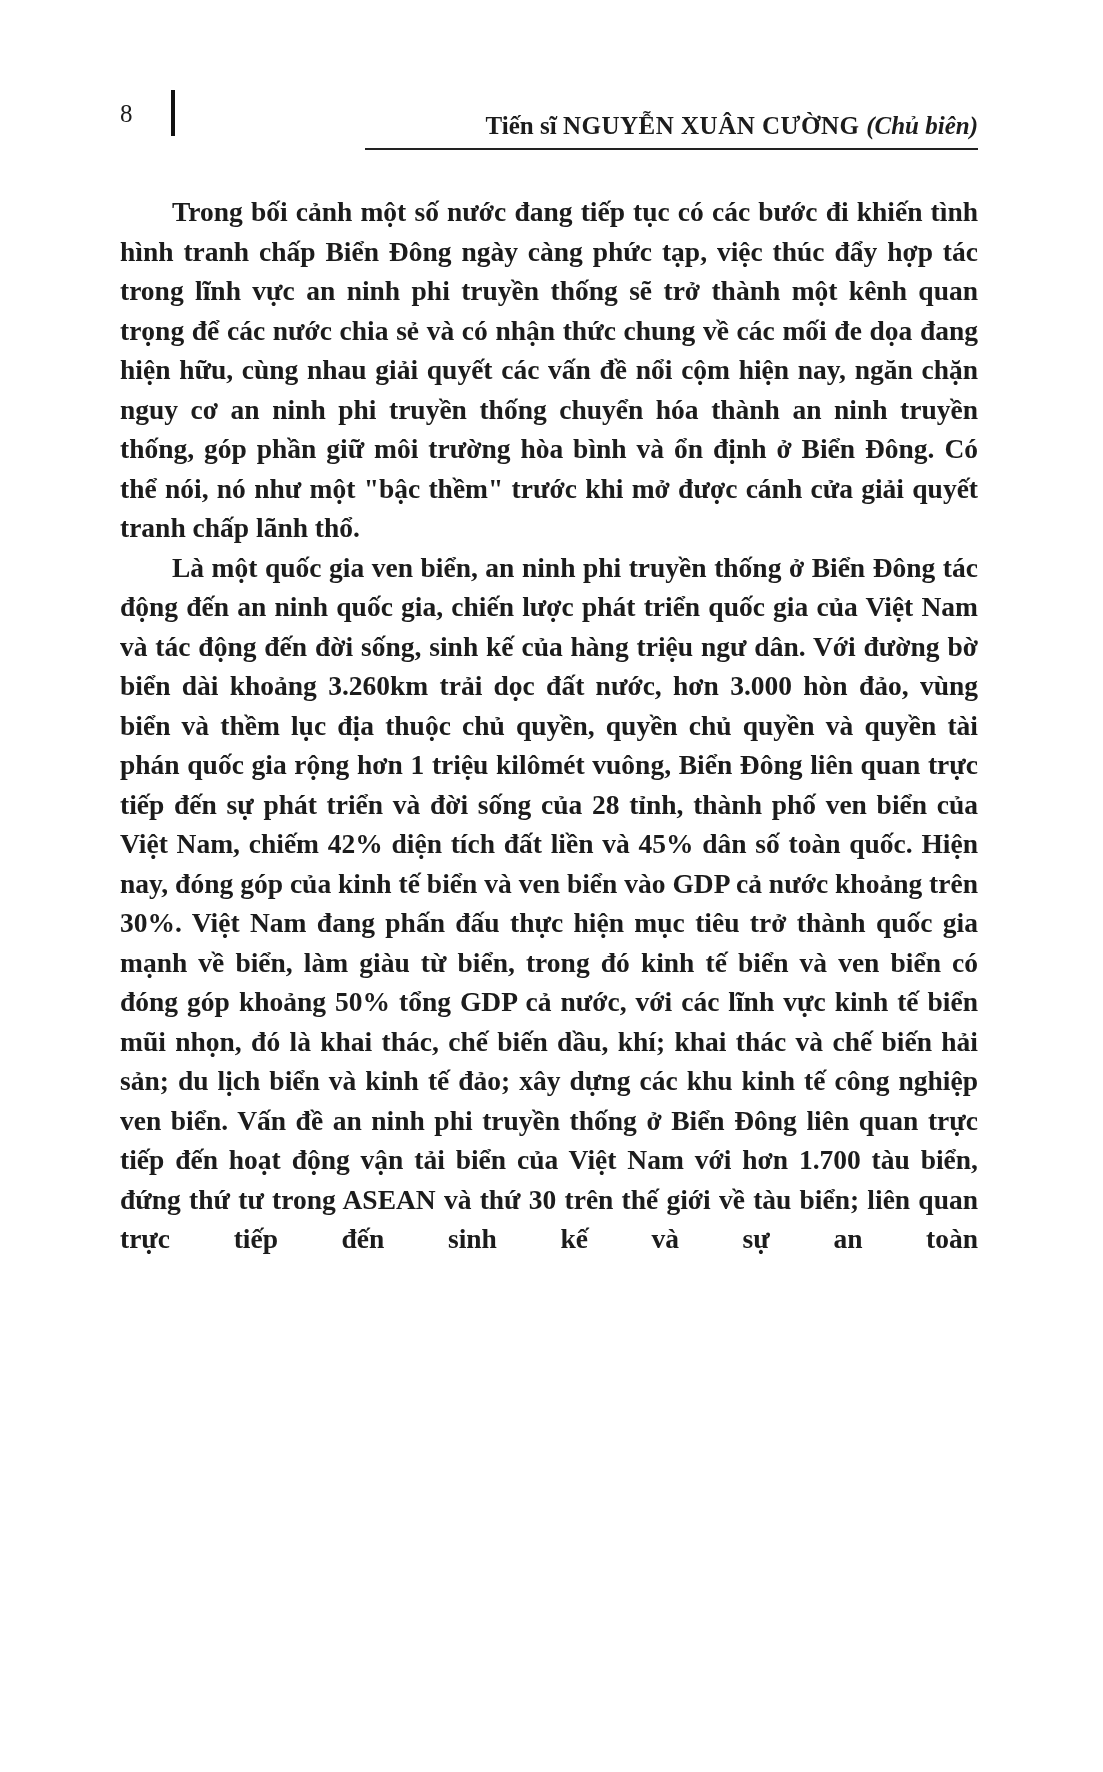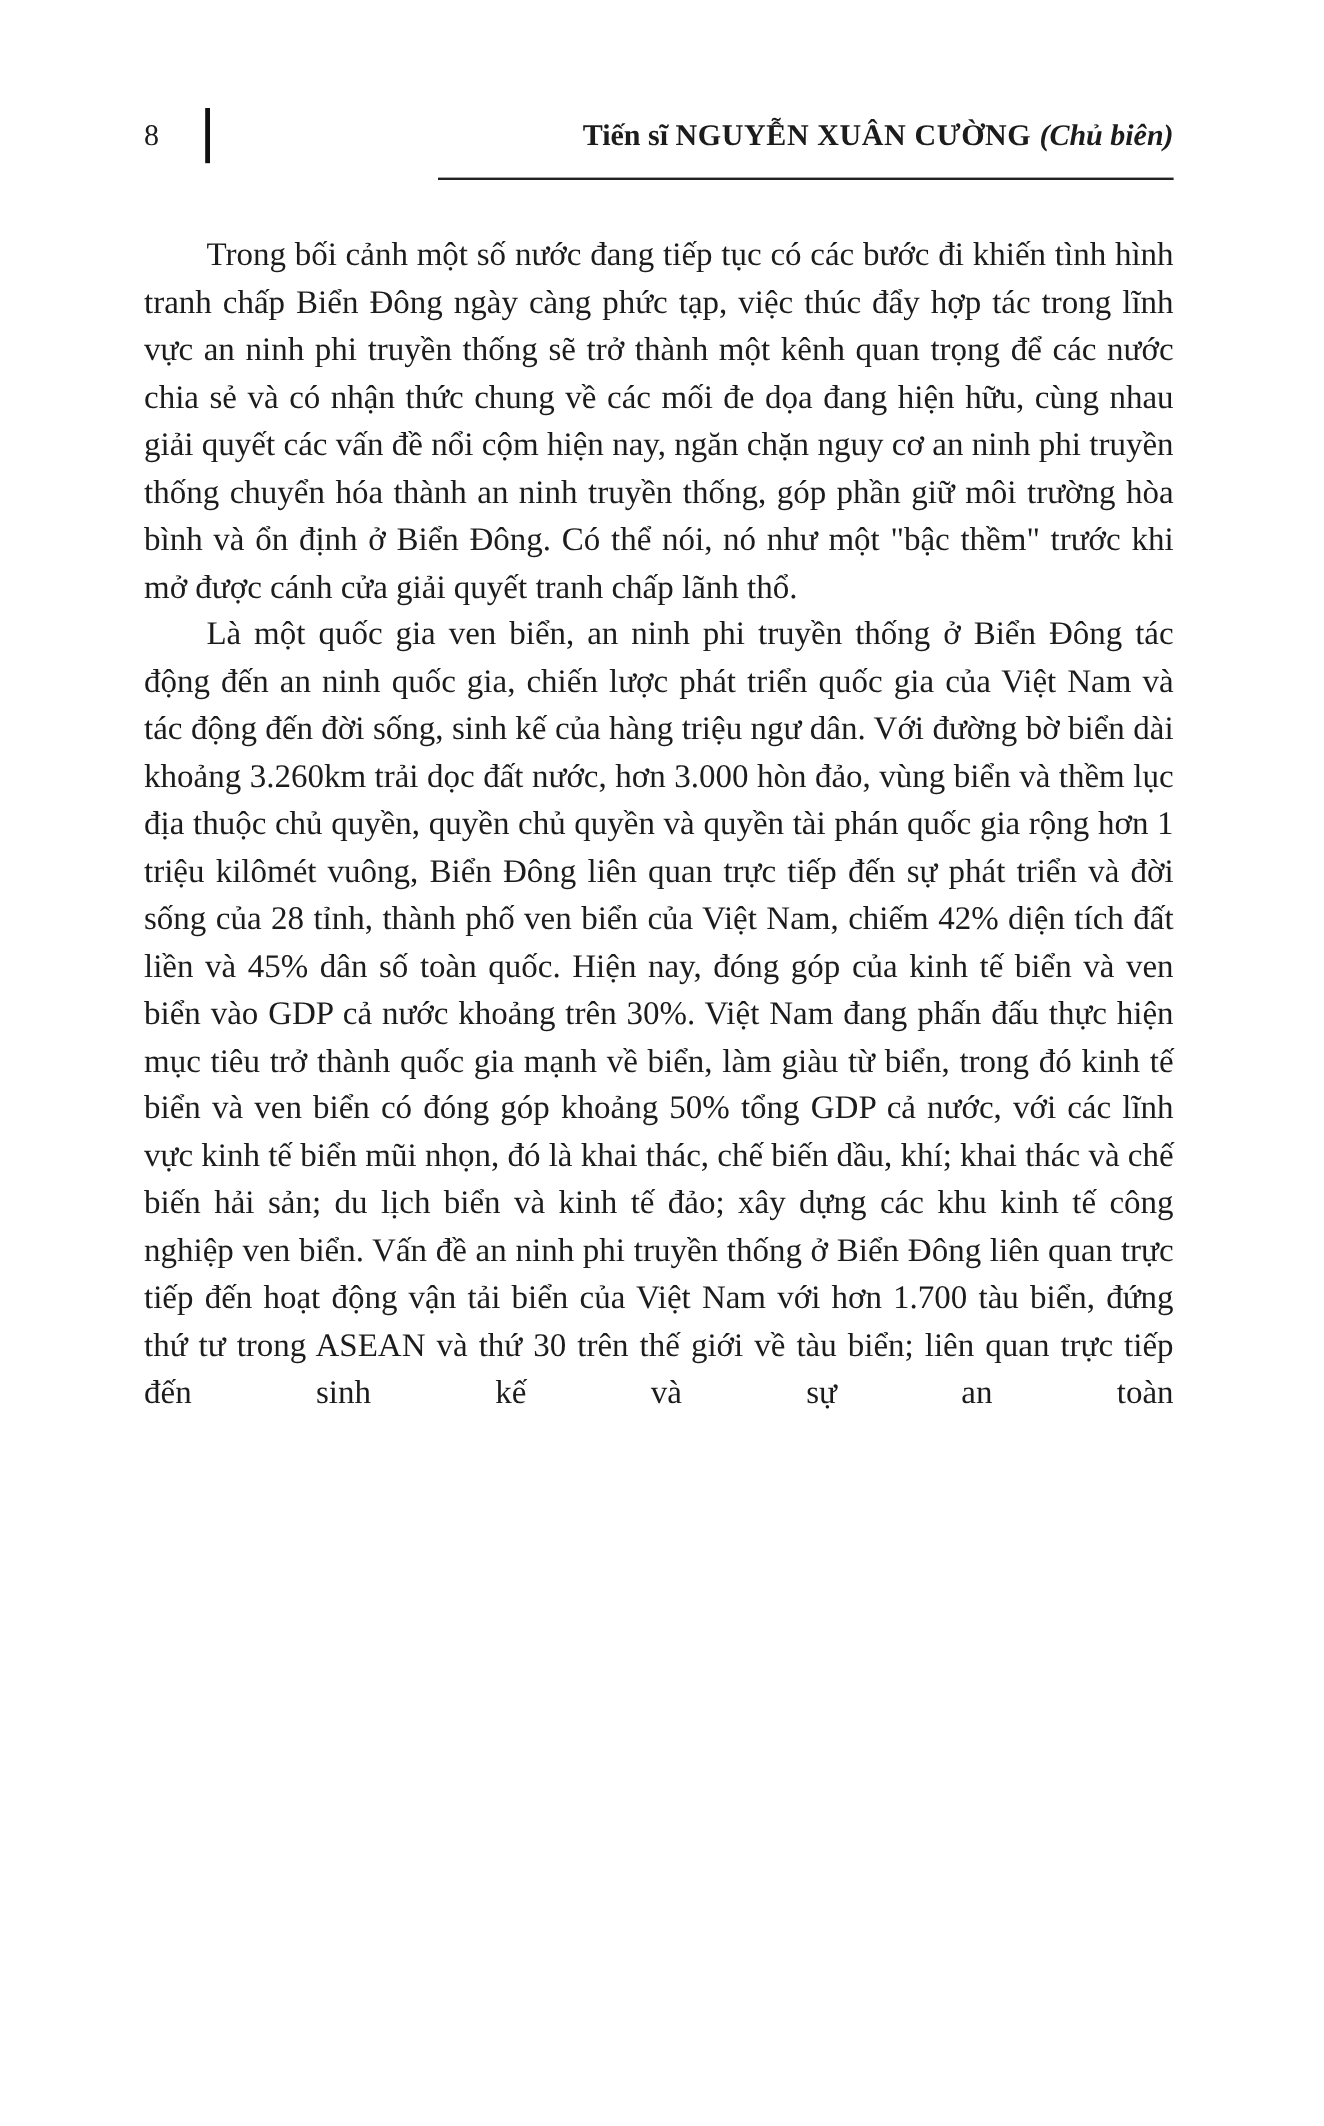--- a/index.html
+++ b/index.html
@@ -41,21 +41,21 @@
     display: inline-block;
     width: 4px;
     height: 46px;
     background: #111;
   }
   .header-title-wrap {
     flex: 1;
     margin-left: 190px;
     text-align: right;
     border-bottom: 2.5px solid #222;
-    padding-bottom: 20px;
+    padding-bottom: 8px;
     font-size: 25px;
     white-space: nowrap;
   }
   .header-title-wrap .author-prefix {
     font-weight: bold;
   }
   .header-title-wrap .author-name {
     font-weight: bold;
     letter-spacing: 0.5px;
   }
@@ -65,20 +65,21 @@
   }
   
   .body-text {
     font-size: 27.5px;
     line-height: 39.5px;
   }
   .body-text p {
     margin: 0;
     text-align: justify;
     text-indent: 52px;
+    font-weight: bold;
   }
   .body-text p.fill-last {
     text-align-last: justify;
   }
 </style>
 </head>
 <body>
 
 <div class="page">
 

